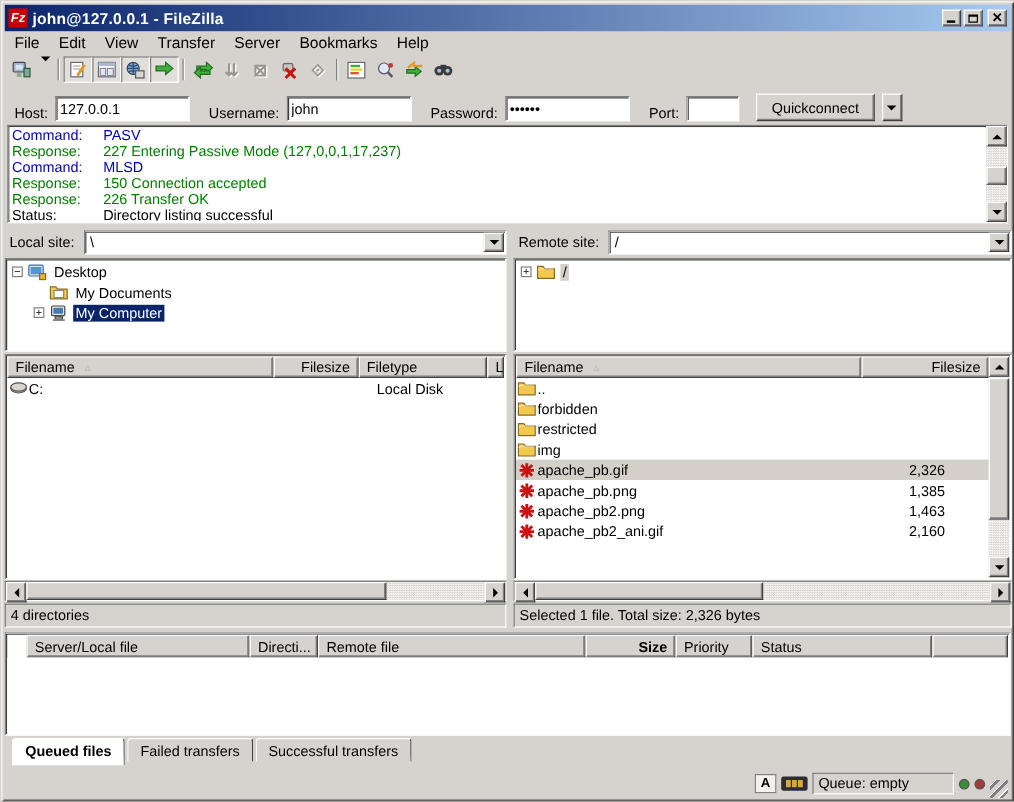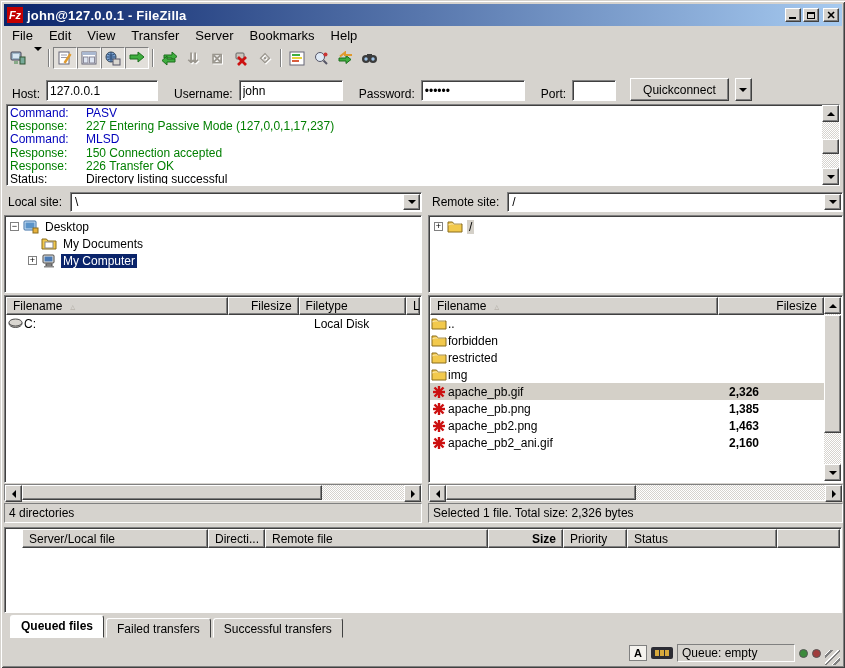--- a/index.html
+++ b/index.html
@@ -81,32 +81,32 @@
   .listwrap { position:absolute; left:0; top:104px; right:0; height:188px; padding:1px; }
   .listhead { position:absolute; left:1px; top:1px; right:1px; height:18px; display:flex; background:#d6d3ce; overflow:hidden; }
   .hcell { display:flex; align-items:center; padding:0 6px; font-size:12px; white-space:nowrap; overflow:hidden; }
   .hcell.r { justify-content:flex-end; }
   .sortmark { color:#b8b4ac; font-size:10px; margin-left:8px; }
   .listbody { position:absolute; left:1px; top:19px; right:1px; bottom:1px; background:#fff; overflow:hidden; }
   .frow { display:flex; align-items:center; height:17px; white-space:nowrap; }
   .frow.sel { background:#d4d0c8; }
   .fic { width:18px; flex:none; display:flex; align-items:center; justify-content:center; }
   .fname { flex:1; overflow:hidden; }
-  .fsize { width:95px; text-align:left; padding-right:8px; flex:none;font-weight:bold; }
+  .fsize { width:95px; text-align:center; padding-right:8px; flex:none; }
   .lfsize { width:72px; text-align:right; padding-right:6px; flex:none; }
   .lftype { width:110px; flex:none; padding-left:4px; }
 
   .panehsb { position:absolute; left:0; top:293px; right:0; }
   .panestatus { position:absolute; left:0; top:312px; right:0; height:20px; display:flex; align-items:center; padding:0 4px; }
 
   .queuepanel { position:absolute; left:3px; top:526px; right:3px; height:86px; padding:1px; }
   .qhead { position:absolute; left:17px; top:1px; right:1px; height:19px; display:flex; background:#d6d3ce; overflow:hidden; }
   .qbody { position:absolute; left:1px; top:20px; right:1px; bottom:1px; background:#fff; }
 
-  .tabsrow { position:absolute; left:3px; top:614px; right:3px; height:24px; display:flex; align-items:flex-end; padding-left:6px; border-bottom:1px solid #d6d3ce; }
+  .tabsrow { position:absolute; left:3px; top:614px; right:3px; height:24px; display:flex; padding-left:6px; border-bottom:1px solid #d6d3ce; }
   .tab { height:20px; padding:3px 10px 0; margin-right:2px; border:1px solid; border-color:#fff #404040 transparent #fff; border-radius:3px 3px 0 0; background:#d6d3ce; font-size:12px; }
   .tab.active { height:23px; background:#fff; font-weight:bold; position:relative; z-index:2; }
 
   .statusbar { position:absolute; left:3px; bottom:3px; right:3px; height:24px; display:flex; align-items:center; justify-content:flex-end; gap:4px; padding:0 2px; }
   .dtbadge { width:18px; height:16px; background:#f4f2ee; border:1px solid #808080; font-weight:bold; font-size:11px; display:flex; align-items:center; justify-content:center; }
   .spbadge { width:22px; height:12px; background:#2c2c34; border-radius:2px; display:flex; align-items:center; justify-content:center; gap:1px; }
   .spbadge i { display:block; width:4px; height:6px; background:#d7a93c; }
   .queuebox { width:118px; height:18px; display:flex; align-items:center; padding:0 4px; background:#d6d3ce; }
   .led { width:9px; height:9px; border-radius:50%; border:1px solid #555; }
   .grip { width:15px; height:15px; align-self:flex-end;

